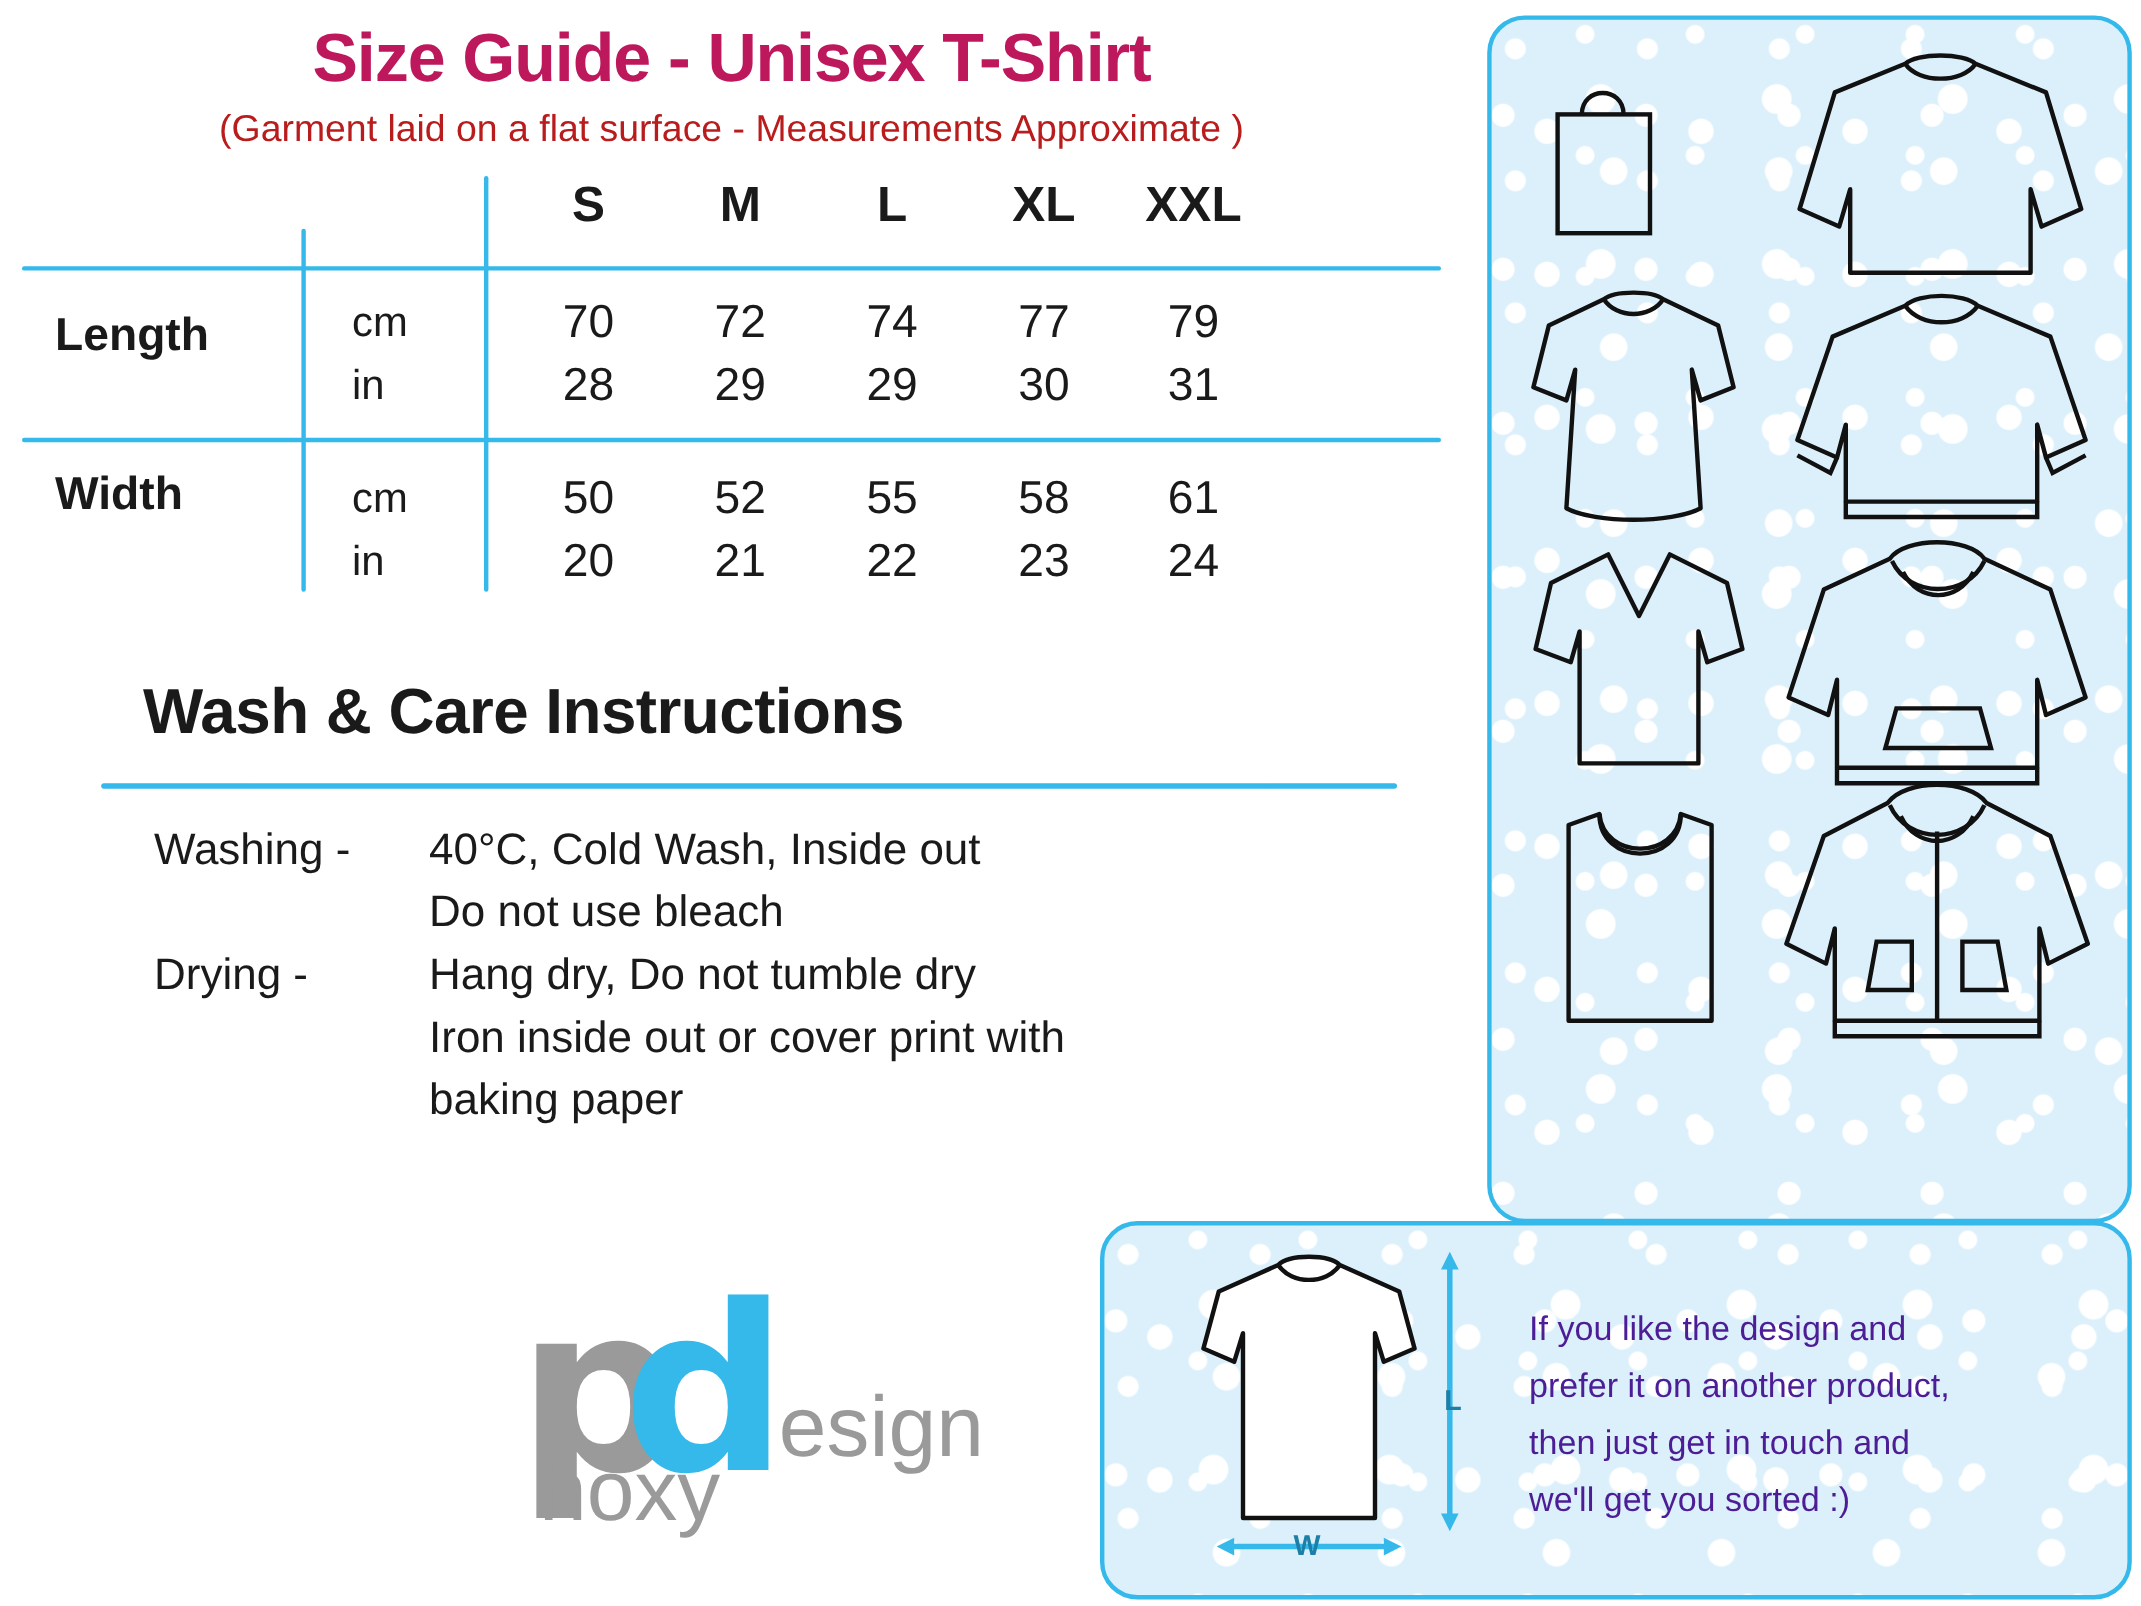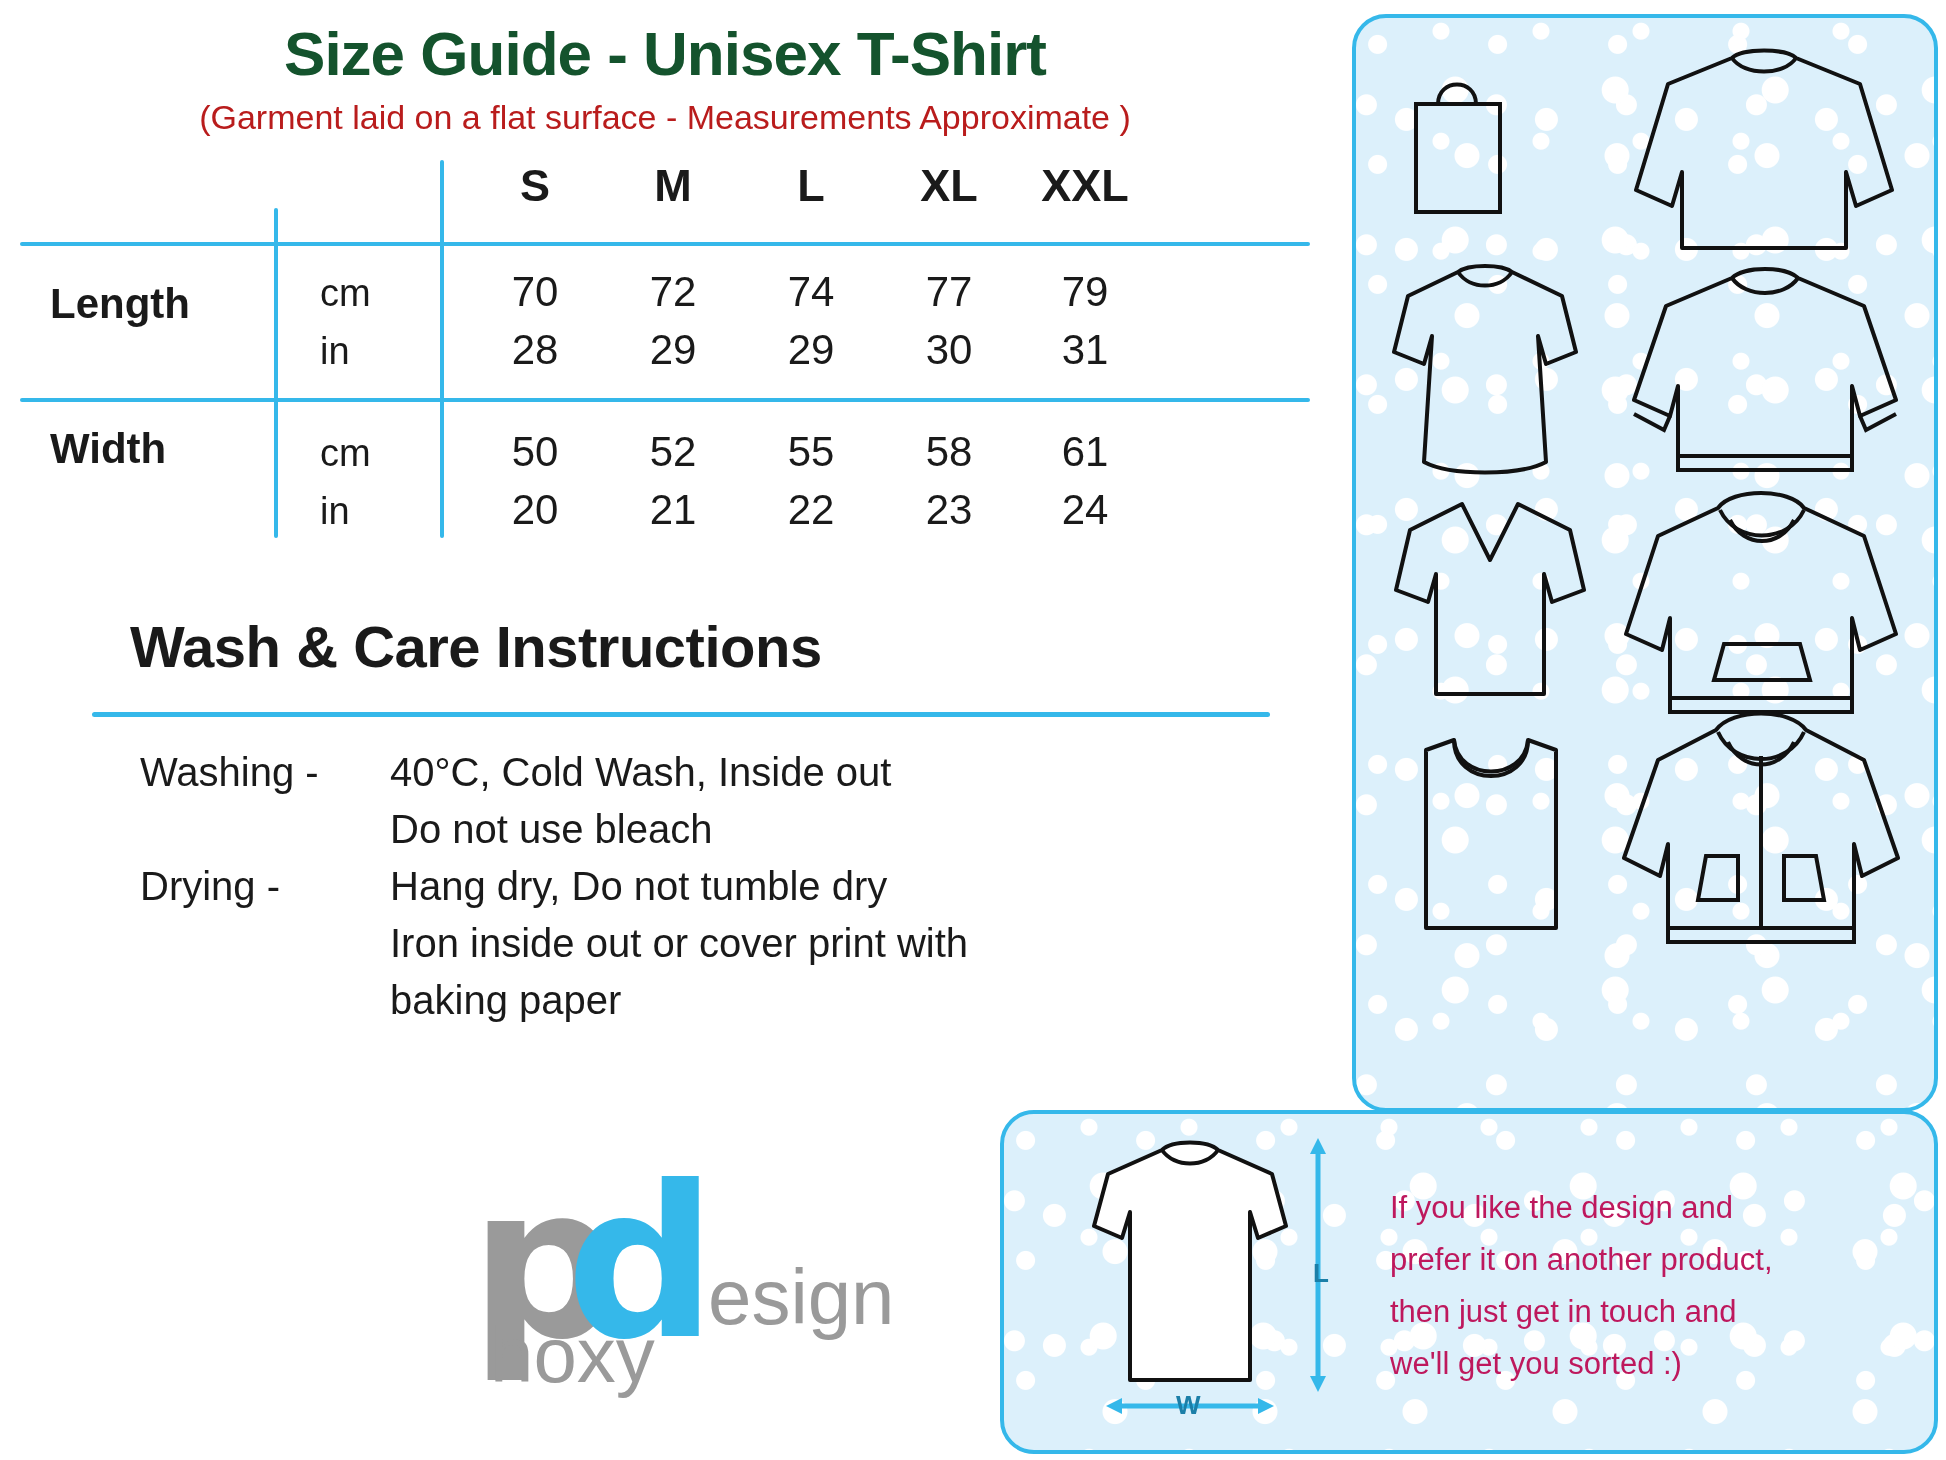--- a/index.html
+++ b/index.html
@@ -27,21 +27,21 @@
 
   .title {
     position: absolute;
     left: 0;
     top: 18px;
     width: 1330px;
     text-align: center;
     font-size: 62px;
     font-weight: bold;
     letter-spacing: -1px;
-    color: #14532d;
+    color: #be185d;
   }
   .subtitle {
     position: absolute;
     left: 0;
     top: 98px;
     width: 1330px;
     text-align: center;
     font-size: 34px;
     color: #b91c1c;
     letter-spacing: 0px;
@@ -241,21 +241,21 @@
     font-weight: bold;
     font-family: "Liberation Sans", sans-serif;
   }
   .promo {
     position: absolute;
     left: 1390px;
     top: 1182px;
     width: 510px;
     font-size: 31px;
     line-height: 52px;
-    color: #be185d;
+    color: #4c1d95;
     text-align: justify;
   }
   .promo div { white-space: nowrap; }
 </style>
 </head>
 <body>
 
 <div class="left-col">
 
   <div class="title">Size Guide - Unisex T-Shirt</div>

